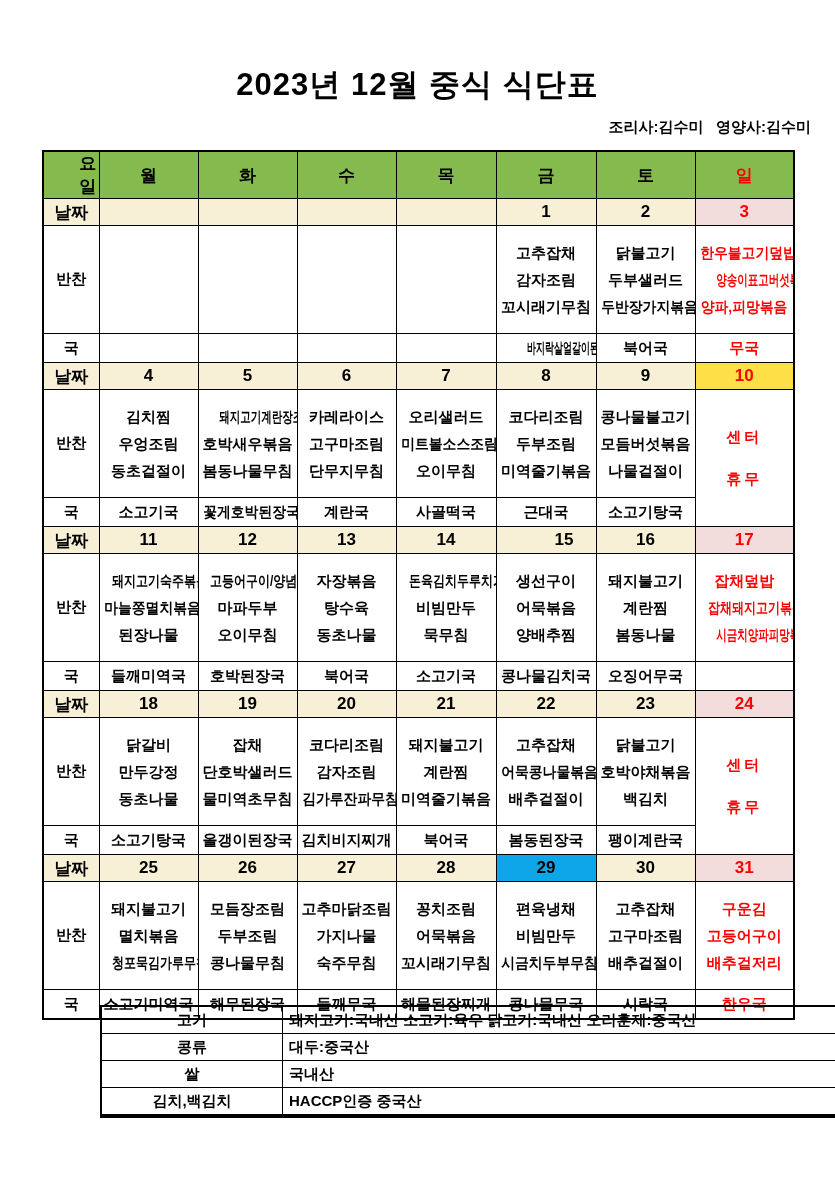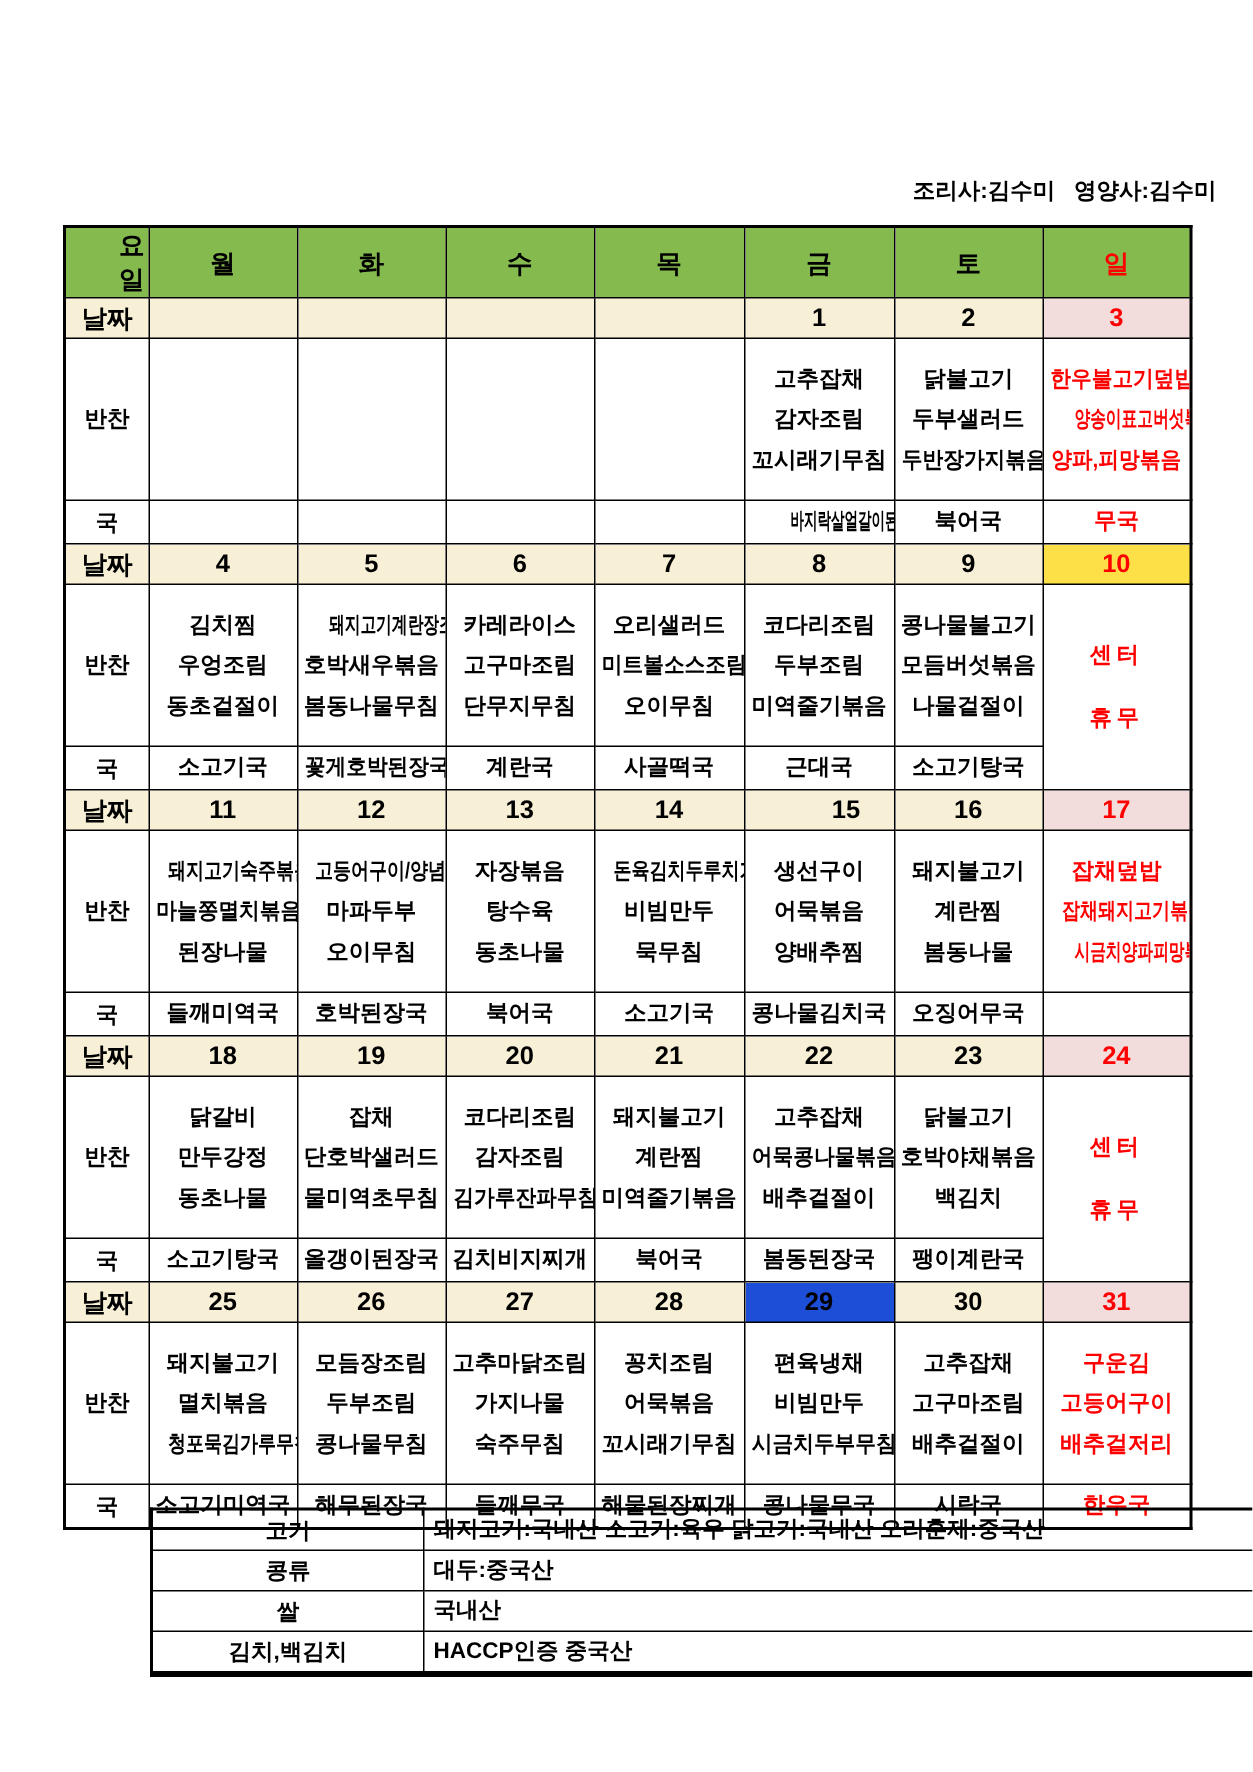--- a/index.html
+++ b/index.html
@@ -27,20 +27,21 @@
   .origin{position:absolute;top:1005px;left:100px;width:774px;border:2px solid #000;border-bottom:4px solid #000;}
   .origin td{border:1px solid #000;font-size:15px;vertical-align:middle;}
   .origin td.olabel{width:178px;text-align:center;}
   .origin td.oval{padding-left:6px;}
   .origin .oline{line-height:24px;white-space:pre;}
 </style>
 </head>
 <body>
 
 <div class="page">
+  <h1 class="title">2023년 12월 중식 식단표</h1>
   <div class="credits">조리사:김수미   영양사:김수미</div>
 
   <table class="cal">
     <colgroup>
       <col style="width:56px">
         <col style="width:99px">
         <col style="width:99px">
         <col style="width:99px">
       <col style="width:100px">
         <col style="width:100px">
@@ -311,21 +312,21 @@
           <td class="soup">
             <div class="line"><span class="sqwrap ">팽이계란국</span></div>
           </td>
         </tr>
         <tr>
           <td class="dt" style="background: rgb(247, 240, 214);">날짜</td>
           <td class="dt" style="background: rgb(247, 240, 214); text-align: center;">25</td>
           <td class="dt" style="background: rgb(247, 240, 214);">26</td>
           <td class="dt" style="background: rgb(247, 240, 214);">27</td>
           <td class="dt" style="background: rgb(247, 240, 214);">28</td>
-          <td class="dt" style="background: #1d4ed8;">29</td>
+          <td class="dt" style="background: #0ea5e9;">29</td>
           <td class="dt" style="background: rgb(247, 240, 214);">30</td>
           <td class="dt redtxt" style="background: rgb(242, 220, 220);">31</td>
         </tr>
         <tr>
           <td class="side">반찬</td>
           <td class="side">
             <div class="line"><span class="sqwrap ">돼지불고기</span></div>
             <div class="line"><span class="sqwrap ">멸치볶음</span></div>
             <div class="line"><span class="sqwrap sq2">청포묵김가루무침</span></div>
           </td>

